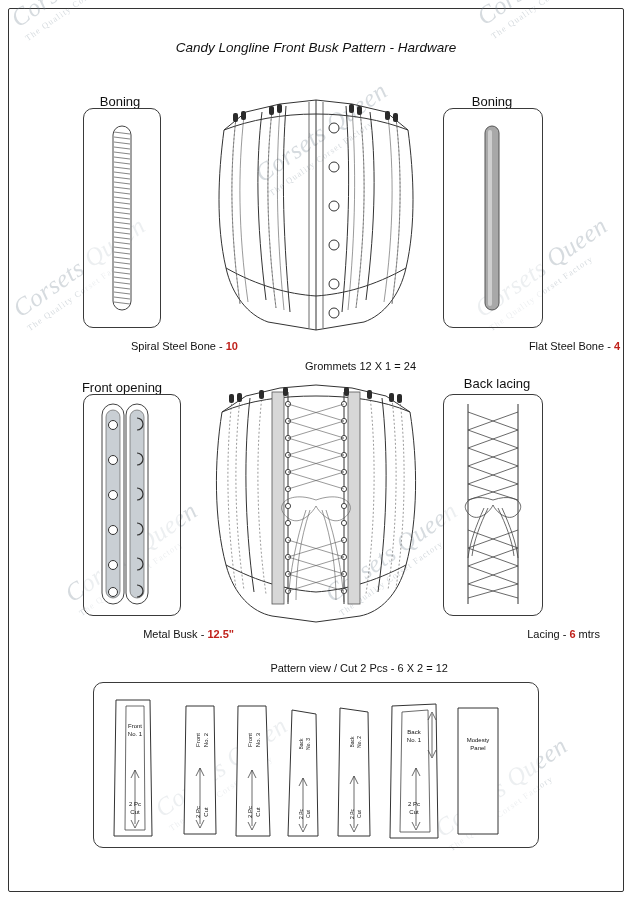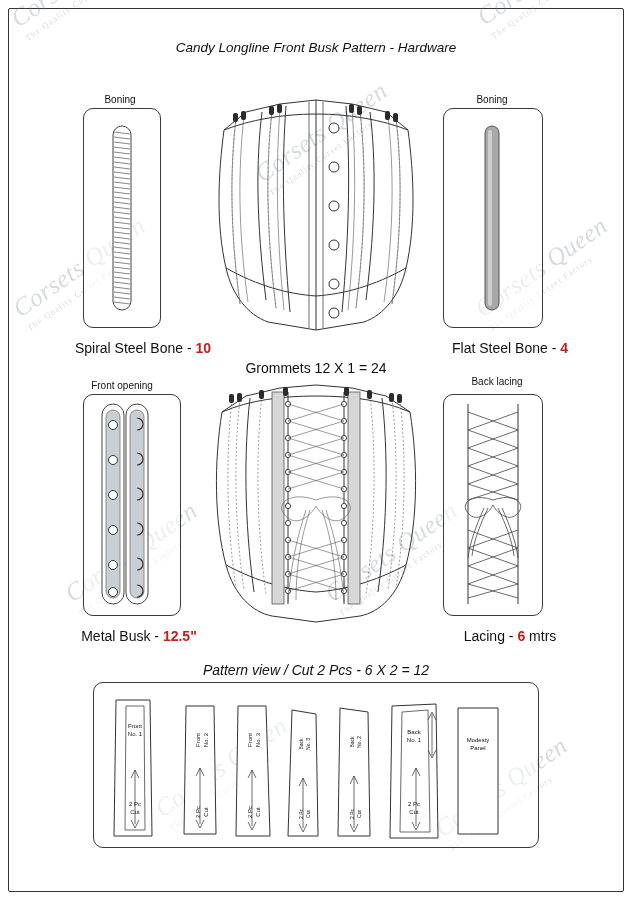--- a/index.html
+++ b/index.html
@@ -19,29 +19,29 @@
     font-family:"Liberation Serif", serif;
     pointer-events:none;user-select:none;white-space:nowrap;
   }
   .wm .w1{font-size:25px;font-style:italic;letter-spacing:.5px;display:block;}
   .wm .w2{font-size:8.5px;letter-spacing:1.2px;display:block;margin-top:2px;}
   
   .title{
     position:absolute;width:100%;text-align:center;top:40px;
     font-size:13.5px;color:#111;font-style:italic;
   }
-  .caption{position:absolute;font-size:14px;color:#111;text-align:center;}
+  .caption{position:absolute;font-size:11px;color:#111;text-align:right;}
   .cap-red{color:#c0211b;font-weight:bold;}
   
   .box{
     position:absolute;border:1px solid #3a3a3a;border-radius:10px;
     background:rgba(255,255,255,.55);box-sizing:border-box;
   }
   .boxlabel{
-    position:absolute;font-size:10px;color:#111;text-align:center;width:100%;
+    position:absolute;font-size:13px;color:#111;text-align:center;width:100%;
   }
   svg{position:absolute;left:0;top:0;overflow:visible;}
   .ln{fill:none;stroke:#333;stroke-width:1;}
   .ln2{fill:none;stroke:#444;stroke-width:.8;}
   .lnthin{fill:none;stroke:#555;stroke-width:.6;}
   .fillw{fill:#ffffff;stroke:#333;stroke-width:1;}
   .txt{font-size:6px;fill:#111;font-family:"Liberation Sans",sans-serif;}
   .txtm{font-size:5px;fill:#111;font-family:"Liberation Sans",sans-serif;}
 </style>
 </head>
@@ -135,21 +135,21 @@
   <div class="caption" style="left:48px;top:340px;width:190px;">
     <span>Spiral Steel Bone - </span><span class="cap-red">10</span>
   </div>
 
   <div class="boxlabel" style="left:432px;top:94px;width:120px;">Boning</div>
   <div class="box" style="left:443px;top:108px;width:100px;height:220px;"></div>
   <svg width="632" height="900">
     <rect x="485" y="126" width="14" height="184" rx="7" fill="#a8a8a8" stroke="#555" stroke-width="1"></rect>
     <rect x="488" y="130" width="4" height="176" rx="2" fill="#cfcfcf" stroke="none"></rect>
   </svg>
-  <div class="caption" style="left:420px;top:340px;width:180px;">
+  <div class="caption" style="left:440px;top:340px;width:180px;">
     <span>Flat Steel Bone - </span><span class="cap-red">4</span>
   </div>
 
   <svg width="632" height="900">
 
     <path class="ln" d="M224 130 C218 175, 216 225, 226 268 C232 295, 248 315, 268 322 L316 330 L364 322 C384 315, 400 295, 406 268 C416 225, 414 175, 408 130 L386 112 L352 104 L316 100 L280 104 L246 112 Z"></path>
 
     <path class="ln" d="M224 130 C250 120, 282 114, 316 114 C350 114, 382 120, 408 130"></path>
 
     <path class="ln" d="M226 268 C258 286, 288 294, 316 296 C344 294, 374 286, 406 268"></path>
@@ -332,21 +332,21 @@
       <rect x="237" y="393" width="5" height="9" rx="2"></rect>
       <rect x="259" y="390" width="5" height="9" rx="2"></rect>
       <rect x="397" y="394" width="5" height="9" rx="2"></rect>
       <rect x="389" y="393" width="5" height="9" rx="2"></rect>
       <rect x="367" y="390" width="5" height="9" rx="2"></rect>
       <rect x="283" y="387" width="5" height="9" rx="2"></rect>
       <rect x="344" y="387" width="5" height="9" rx="2"></rect>
     </g>
   </svg>
 
-  <div class="caption" style="left:166px;top:662px;width:300px;font-style:italic;">Pattern view / Cut 2 Pcs - 6 X 2 = 12</div>
+  <div class="caption" style="left:148px;top:662px;width:300px;">Pattern view / Cut 2 Pcs - 6 X 2 = 12</div>
   <div class="box" style="left:93px;top:682px;width:446px;height:166px;"></div>
 
   <svg width="632" height="900">
 
     <path class="fillw" d="M116 700 L150 700 L152 836 L114 836 Z"></path>
     <path class="ln2" d="M126 706 L144 706 L145 830 L125 830 Z"></path>
     <line class="ln2" x1="135" y1="770" x2="135" y2="824"></line>
     <path class="ln2" d="M131 820 L135 828 L139 820"></path>
     <path class="ln2" d="M131 778 L135 770 L139 778"></path>
 

